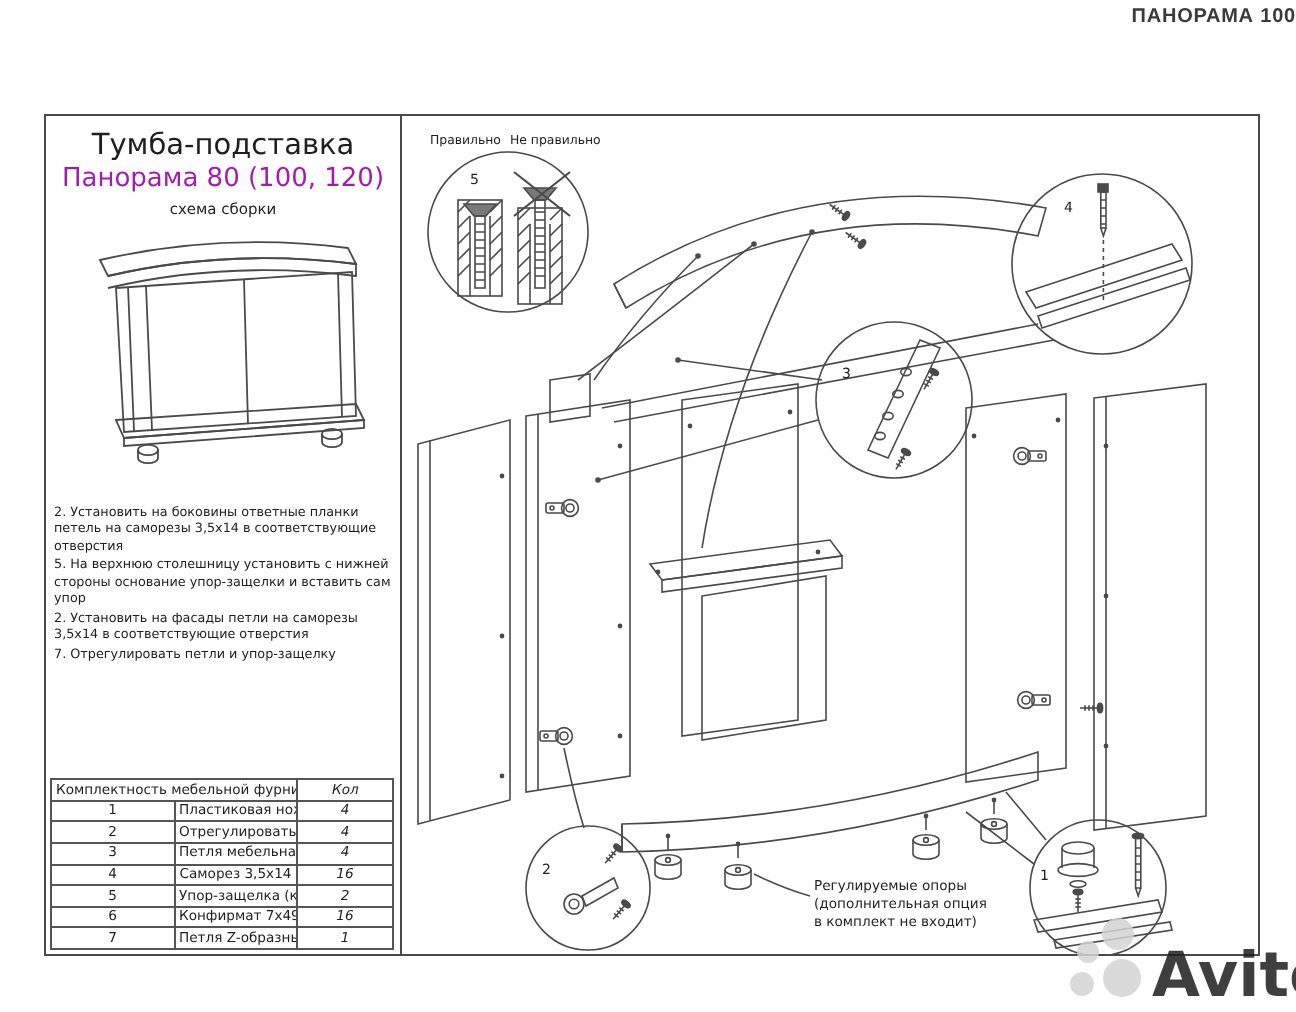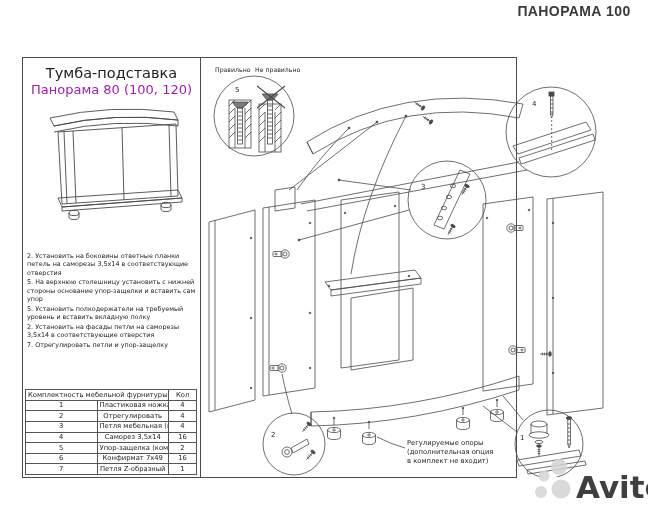--- a/index.html
+++ b/index.html
@@ -1,48 +1,49 @@
 <!DOCTYPE html>
 <html><head>
 <meta charset="utf-8">
 <style>
   html,body{margin:0;padding:0;background:#ffffff;}
   body{width:648px;height:506px;position:relative;font-family:"DejaVu Sans",sans-serif;color:#333;}
   .stage{position:absolute;left:0;top:0;width:648px;height:506px;background:#fff;overflow:hidden;}
-  .page-title{position:absolute;top:3px;left:500px;width:148px;text-align:center;
-    font-size:14px;font-weight:bold;letter-spacing:.4px;color:#3a3a3a;font-family:"Liberation Sans","DejaVu Sans",sans-serif;}
-  .sheet{position:absolute;left:22px;top:57px;width:495px;height:421px;border:1px solid #4a4a4a;box-sizing:border-box;background:#fff;}
+  .page-title{position:absolute;top:3px;left:500px;width:148px;text-align:right;
+    font-size:10px;font-weight:bold;letter-spacing:.4px;color:#3a3a3a;font-family:"Liberation Sans","DejaVu Sans",sans-serif;}
+  .sheet{position:absolute;left:22px;top:57px;width:608px;height:421px;border:1px solid #4a4a4a;box-sizing:border-box;background:#fff;}
   .left-panel{position:absolute;left:0;top:0;width:178px;height:419px;border-right:1px solid #4a4a4a;box-sizing:border-box;}
   .lp-title1{margin:7px 2px 0;text-align:center;font-size:14.5px;color:#1e1e1e;}
   .lp-title2{margin:1px 2px 0;text-align:center;font-size:13px;color:#a21caf;}
   .lp-sub{margin-top:3px;text-align:center;font-size:7.5px;color:#222;}
   .sketch{display:block;margin:1px auto 0;}
   .instructions{position:absolute;left:4px;right:2px;top:194px;font-size:6.4px;line-height:1.3;color:#1e1e1e;}
   .instructions div{margin-bottom:1.5px;}
   table.parts{position:absolute;left:2px;bottom:2px;width:172px;border-collapse:collapse;font-size:6.8px;color:#1e1e1e;table-layout:fixed;}
   .parts th,.parts td{border:1px solid #555;padding:0 2px;height:9.6px;font-weight:normal;text-align:center;
     white-space:nowrap;overflow:hidden;line-height:1;}
   .parts .num{width:8px;text-align:center;padding:0 1px;}
-  .parts .qty{width:13px;text-align:center;padding:0 7px;}
+  .parts .qty{width:13px;text-align:center;padding:0 17px;font-style:italic;}
   svg.main{position:absolute;left:178px;top:0;width:411px;height:419px;}
   svg text{font-family:"DejaVu Sans",sans-serif;fill:#1e1e1e;}
   .watermark{position:absolute;left:532px;top:456px;width:116px;height:50px;opacity:.85;}
 </style>
 </head>
 <body>
 
 <div class="stage">
 
   <div class="page-title">ПАНОРАМА 100</div>
 
   <div class="sheet">
 
     <div class="left-panel">
       <div class="lp-title1">Тумба-подставка</div>
       <div class="lp-title2">Панорама 80 (100, 120)</div>
+      <div class="lp-sub">схема сборки</div>
 
       <svg class="sketch" width="152" height="126" viewBox="0 0 152 126">
         <g stroke="#4a4a4a" stroke-width="0.9" fill="none">
           <path d="M14,20 Q75,6 138,14 L142,22 Q78,14 18,28 Z"></path>
           <path d="M18,28 Q78,14 142,22 L142,28 Q78,20 18,34"></path>
           <polygon points="22,34 140,26 142,98 26,106"></polygon>
           <line x1="28" y1="33.5" x2="31" y2="105.5"></line>
           <line x1="37" y1="33" x2="40" y2="105"></line>
           <line x1="86" y1="30" x2="88" y2="102"></line>
           <line x1="133" y1="26.5" x2="135" y2="98.5"></line>
@@ -51,21 +52,20 @@
           <ellipse cx="38" cy="115" rx="5" ry="2.6"></ellipse>
           <path d="M33,115 v4 a5,2.6 0 0 0 10,0 v-4"></path>
           <ellipse cx="130" cy="107" rx="5" ry="2.6"></ellipse>
           <path d="M125,107 v4 a5,2.6 0 0 0 10,0 v-4"></path>
         </g>
       </svg>
 
       <div class="instructions">
         <div>2. Установить на боковины ответные планки петель на саморезы 3,5х14 в соответствующие отверстия</div>
         <div>5. На верхнюю столешницу установить с нижней стороны основание упор-защелки и вставить сам упор</div>
-        <div>5. Установить полкодержатели на требуемый уровень и вставить вкладную полку</div>
         <div>2. Установить на фасады петли на саморезы 3,5х14 в соответствующие отверстия</div>
         <div>7. Отрегулировать петли и упор-защелку</div>
       </div>
 
       <table class="parts">
         <tbody>
             <tr>
           <th colspan="2">Комплектность мебельной фурнитуры</th>
           <th class="qty">Кол</th>
         </tr>

